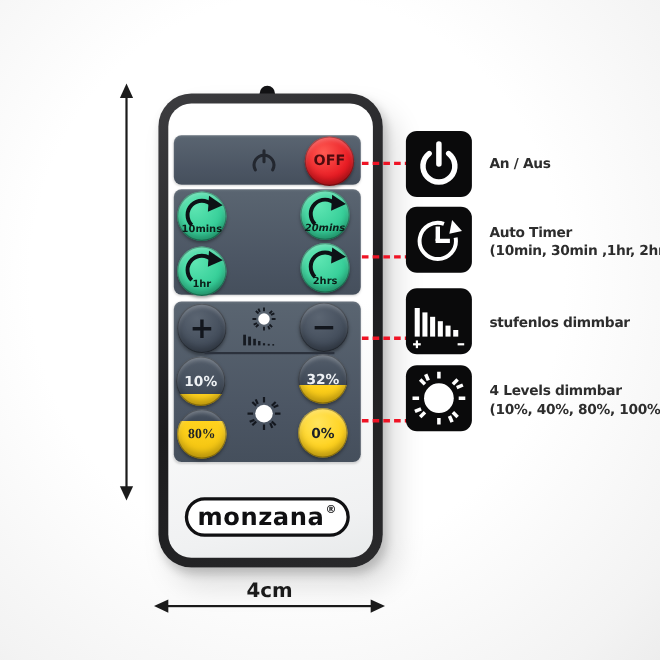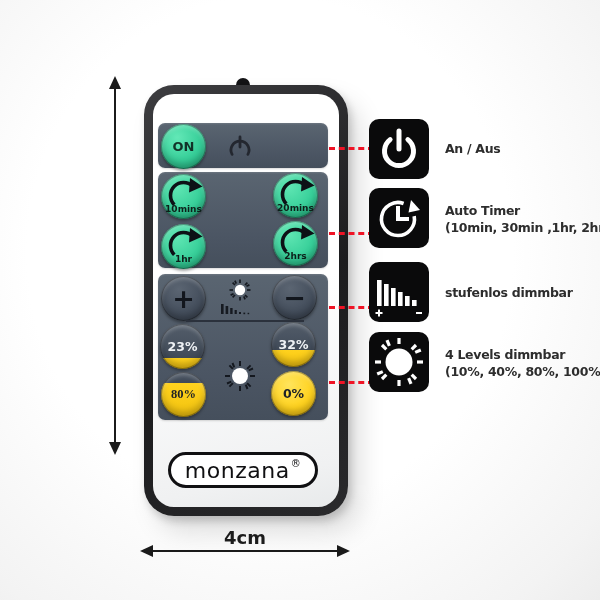--- a/index.html
+++ b/index.html
@@ -48,21 +48,21 @@
   .timer svg{position:absolute;left:0;top:0;}
   .lvl{font-size:12.5px;}
   .lvl10{background:linear-gradient(180deg,#535d6a 0%,#414b59 76%,#ffd21e 76%,#f4c411 100%);color:#eef1f4;}
   .lvl40{background:linear-gradient(180deg,#535d6a 0%,#414b59 62%,#ffd21e 62%,#f4c411 100%);color:#eef1f4;}
   .lvl80{background:linear-gradient(180deg,#4a5461 0%,#404a58 24%,#ffd21e 24%,#f2c30f 100%);color:#1d2127;}
   .lvl100{background:radial-gradient(circle at 40% 30%,#ffe45c 0%,#ffd21e 58%,#ecb90c 100%);color:#1d2127;}
   .divider{position:absolute;left:28px;top:46px;width:118px;height:2px;background:#2b313c;}
   .logo{
     position:absolute;left:168px;top:452px;width:144px;height:30px;border:3px solid #101012;border-radius:18px;
     background:#ffffff;display:flex;align-items:center;justify-content:center;
-    font-weight:normal;font-size:22px;color:#101012;letter-spacing:0.5px;
+    font-weight:bold;font-size:22px;color:#101012;letter-spacing:0.5px;
   }
   .logo .reg{font-size:10px;position:relative;top:-7px;margin-left:1px;}
   
   .dash{position:absolute;left:329px;width:45px;height:0;border-top:3px dashed #ef1325;}
   .d1{top:147px;}.d2{top:232px;}.d3{top:306px;}.d4{top:381px;}
   
   .cbox{position:absolute;left:369px;width:60px;height:60px;background:#0a0a0b;border-radius:10px;}
   .c1{top:119px;}.c2{top:188px;}.c3{top:262px;}.c4{top:332px;}
   .ctext{position:absolute;left:445px;width:158px;font-weight:bold;font-size:12.5px;letter-spacing:-0.3px;
     color:#2d2d2d;line-height:17px;white-space:nowrap;}
@@ -81,36 +81,36 @@
   <div class="tri tri-left"></div>
   <div class="tri tri-right"></div>
   <div class="dim-label lbl-w">4cm</div>
 
   <div class="nub"></div>
   <div class="remote">
     <div class="face"></div>
   </div>
 
   <div class="panel p1">
-    <button class="btn green" style="left:3px;top:1px;">ON</button>
     <svg style="position:absolute;left:69px;top:10px;" width="26" height="26" viewBox="0 0 26 26">
       <path d="M20.9 7.6 A9 9 0 1 1 5.1 7.6" transform="rotate(180 13 14.5)" fill="none" stroke="#23272f" stroke-width="2.8" stroke-linecap="round"></path>
       <line x1="13" y1="4" x2="13" y2="14" stroke="#23272f" stroke-width="2.8" stroke-linecap="round"></line>
     </svg>
+    <button class="btn red" style="left:119px;top:1px;">OFF</button>
   </div>
 
   <div class="panel p2">
     <button class="btn timer" style="left:3px;top:2px;">
       <svg width="45" height="45" viewBox="0 0 45 45">
         <path d="M13.3 30.7 A13 13 0 0 1 31.7 12.3" fill="none" stroke="#0d1116" stroke-width="3.6"></path>
         <polygon points="29,4 41.5,12.5 28,18.5" fill="#0d1116"></polygon>
       </svg>
       <span class="tlabel">10mins</span>
     </button>
-    <button class="btn timer" style="left:115px;top:1px;">
+    <button class="btn timer" style="left:115px;top:1px;font-style:italic;">
       <svg width="45" height="45" viewBox="0 0 45 45">
         <path d="M13.3 30.7 A13 13 0 0 1 31.7 12.3" fill="none" stroke="#0d1116" stroke-width="3.6"></path>
         <polygon points="29,4 41.5,12.5 28,18.5" fill="#0d1116"></polygon>
       </svg>
       <span class="tlabel">20mins</span>
     </button>
     <button class="btn timer" style="left:3px;top:52px;">
       <svg width="45" height="45" viewBox="0 0 45 45">
         <path d="M13.3 30.7 A13 13 0 0 1 31.7 12.3" fill="none" stroke="#0d1116" stroke-width="3.6"></path>
         <polygon points="29,4 41.5,12.5 28,18.5" fill="#0d1116"></polygon>
@@ -151,21 +151,21 @@
         <rect x="0" y="0" width="2.6" height="10"></rect>
         <rect x="4.6" y="2" width="2.6" height="8"></rect>
         <rect x="9.2" y="4" width="2.4" height="6"></rect>
         <rect x="13.6" y="6" width="2.2" height="4"></rect>
         <rect x="18" y="8" width="2" height="2"></rect>
         <rect x="22.4" y="8.6" width="1.8" height="1.6"></rect>
         <rect x="26.6" y="8.8" width="1.6" height="1.4"></rect>
       </g>
     </svg>
     <div class="divider"></div>
-    <button class="btn lvl lvl10" style="left:2px;top:50px;">23%</button>
+    <button class="btn lvl lvl10" style="left:2px;top:50px;">10%</button>
     <button class="btn lvl lvl40" style="left:113px;top:48px;">32%</button>
     <svg style="position:absolute;left:64px;top:84px;" width="36" height="36" viewBox="0 0 36 36">
       <circle cx="18" cy="18" r="8" fill="#ffffff"></circle>
       <g stroke="#14181f" stroke-width="2">
         <line x1="18" y1="3" x2="18" y2="8"></line>
           <line x1="18" y1="28" x2="18" y2="33"></line>
         <line x1="3" y1="18" x2="8" y2="18"></line>
           <line x1="28" y1="18" x2="33" y2="18"></line>
         <line x1="7.4" y1="7.4" x2="10.9" y2="10.9"></line>
           <line x1="25.1" y1="25.1" x2="28.6" y2="28.6"></line>

